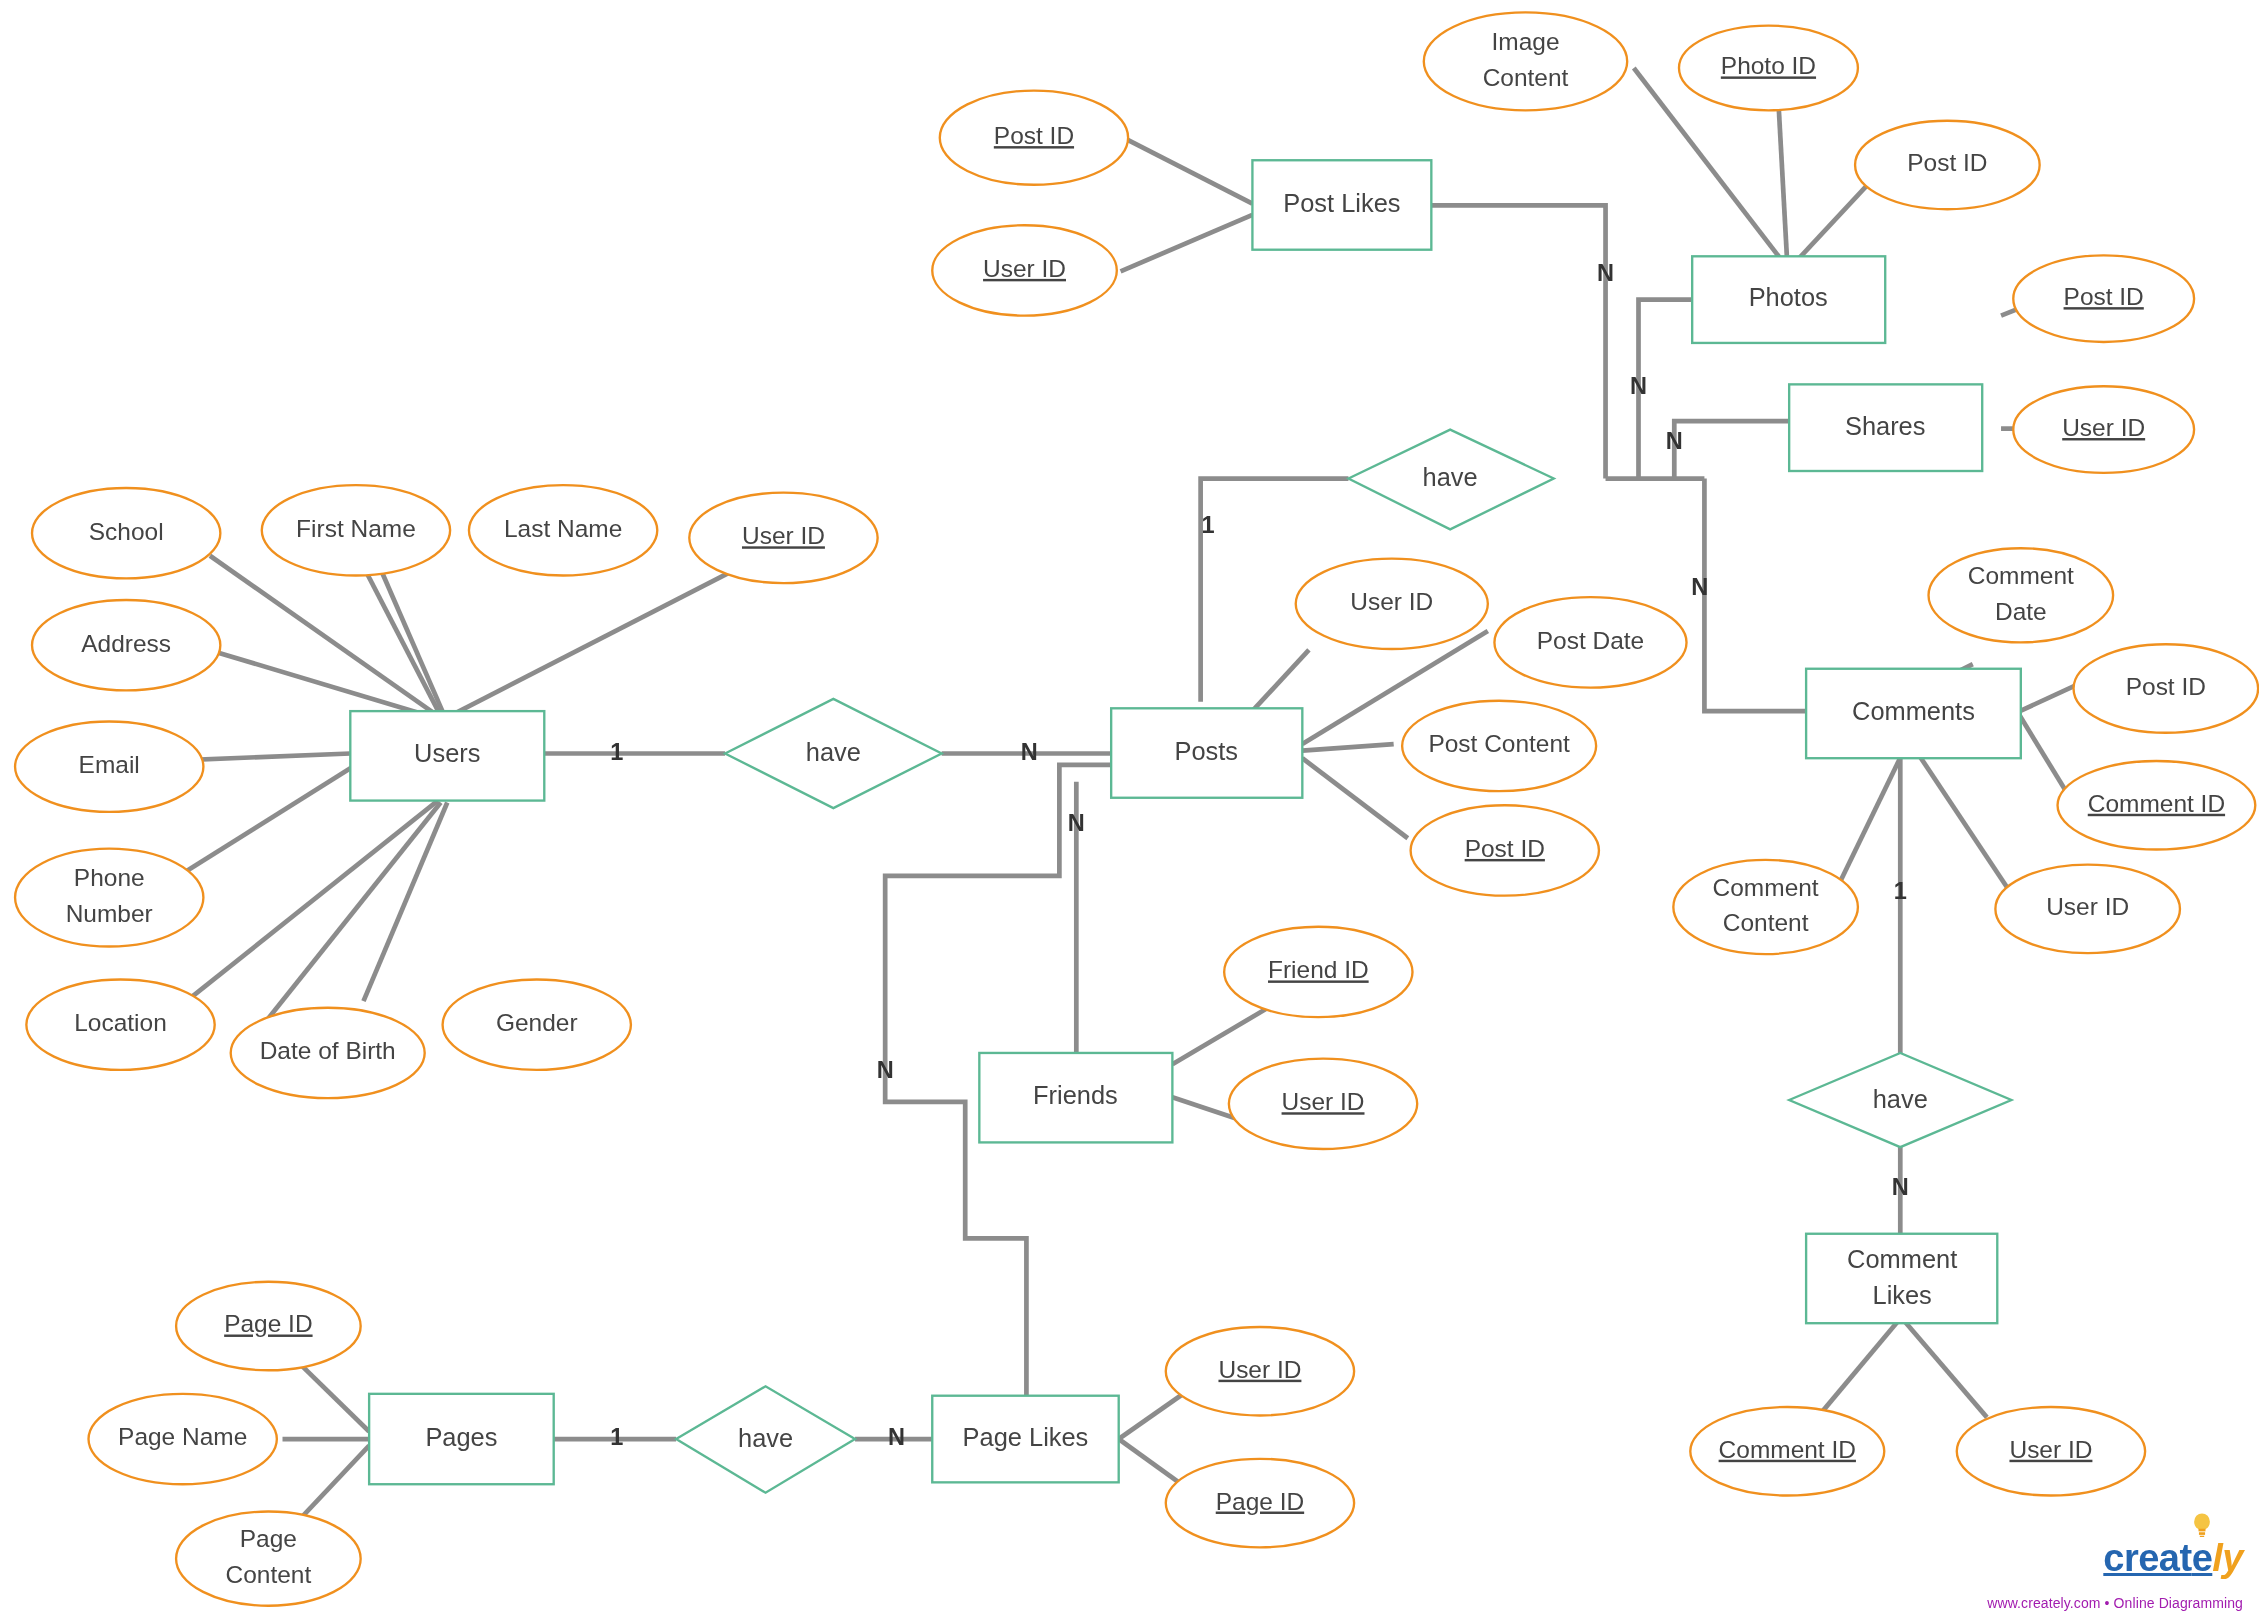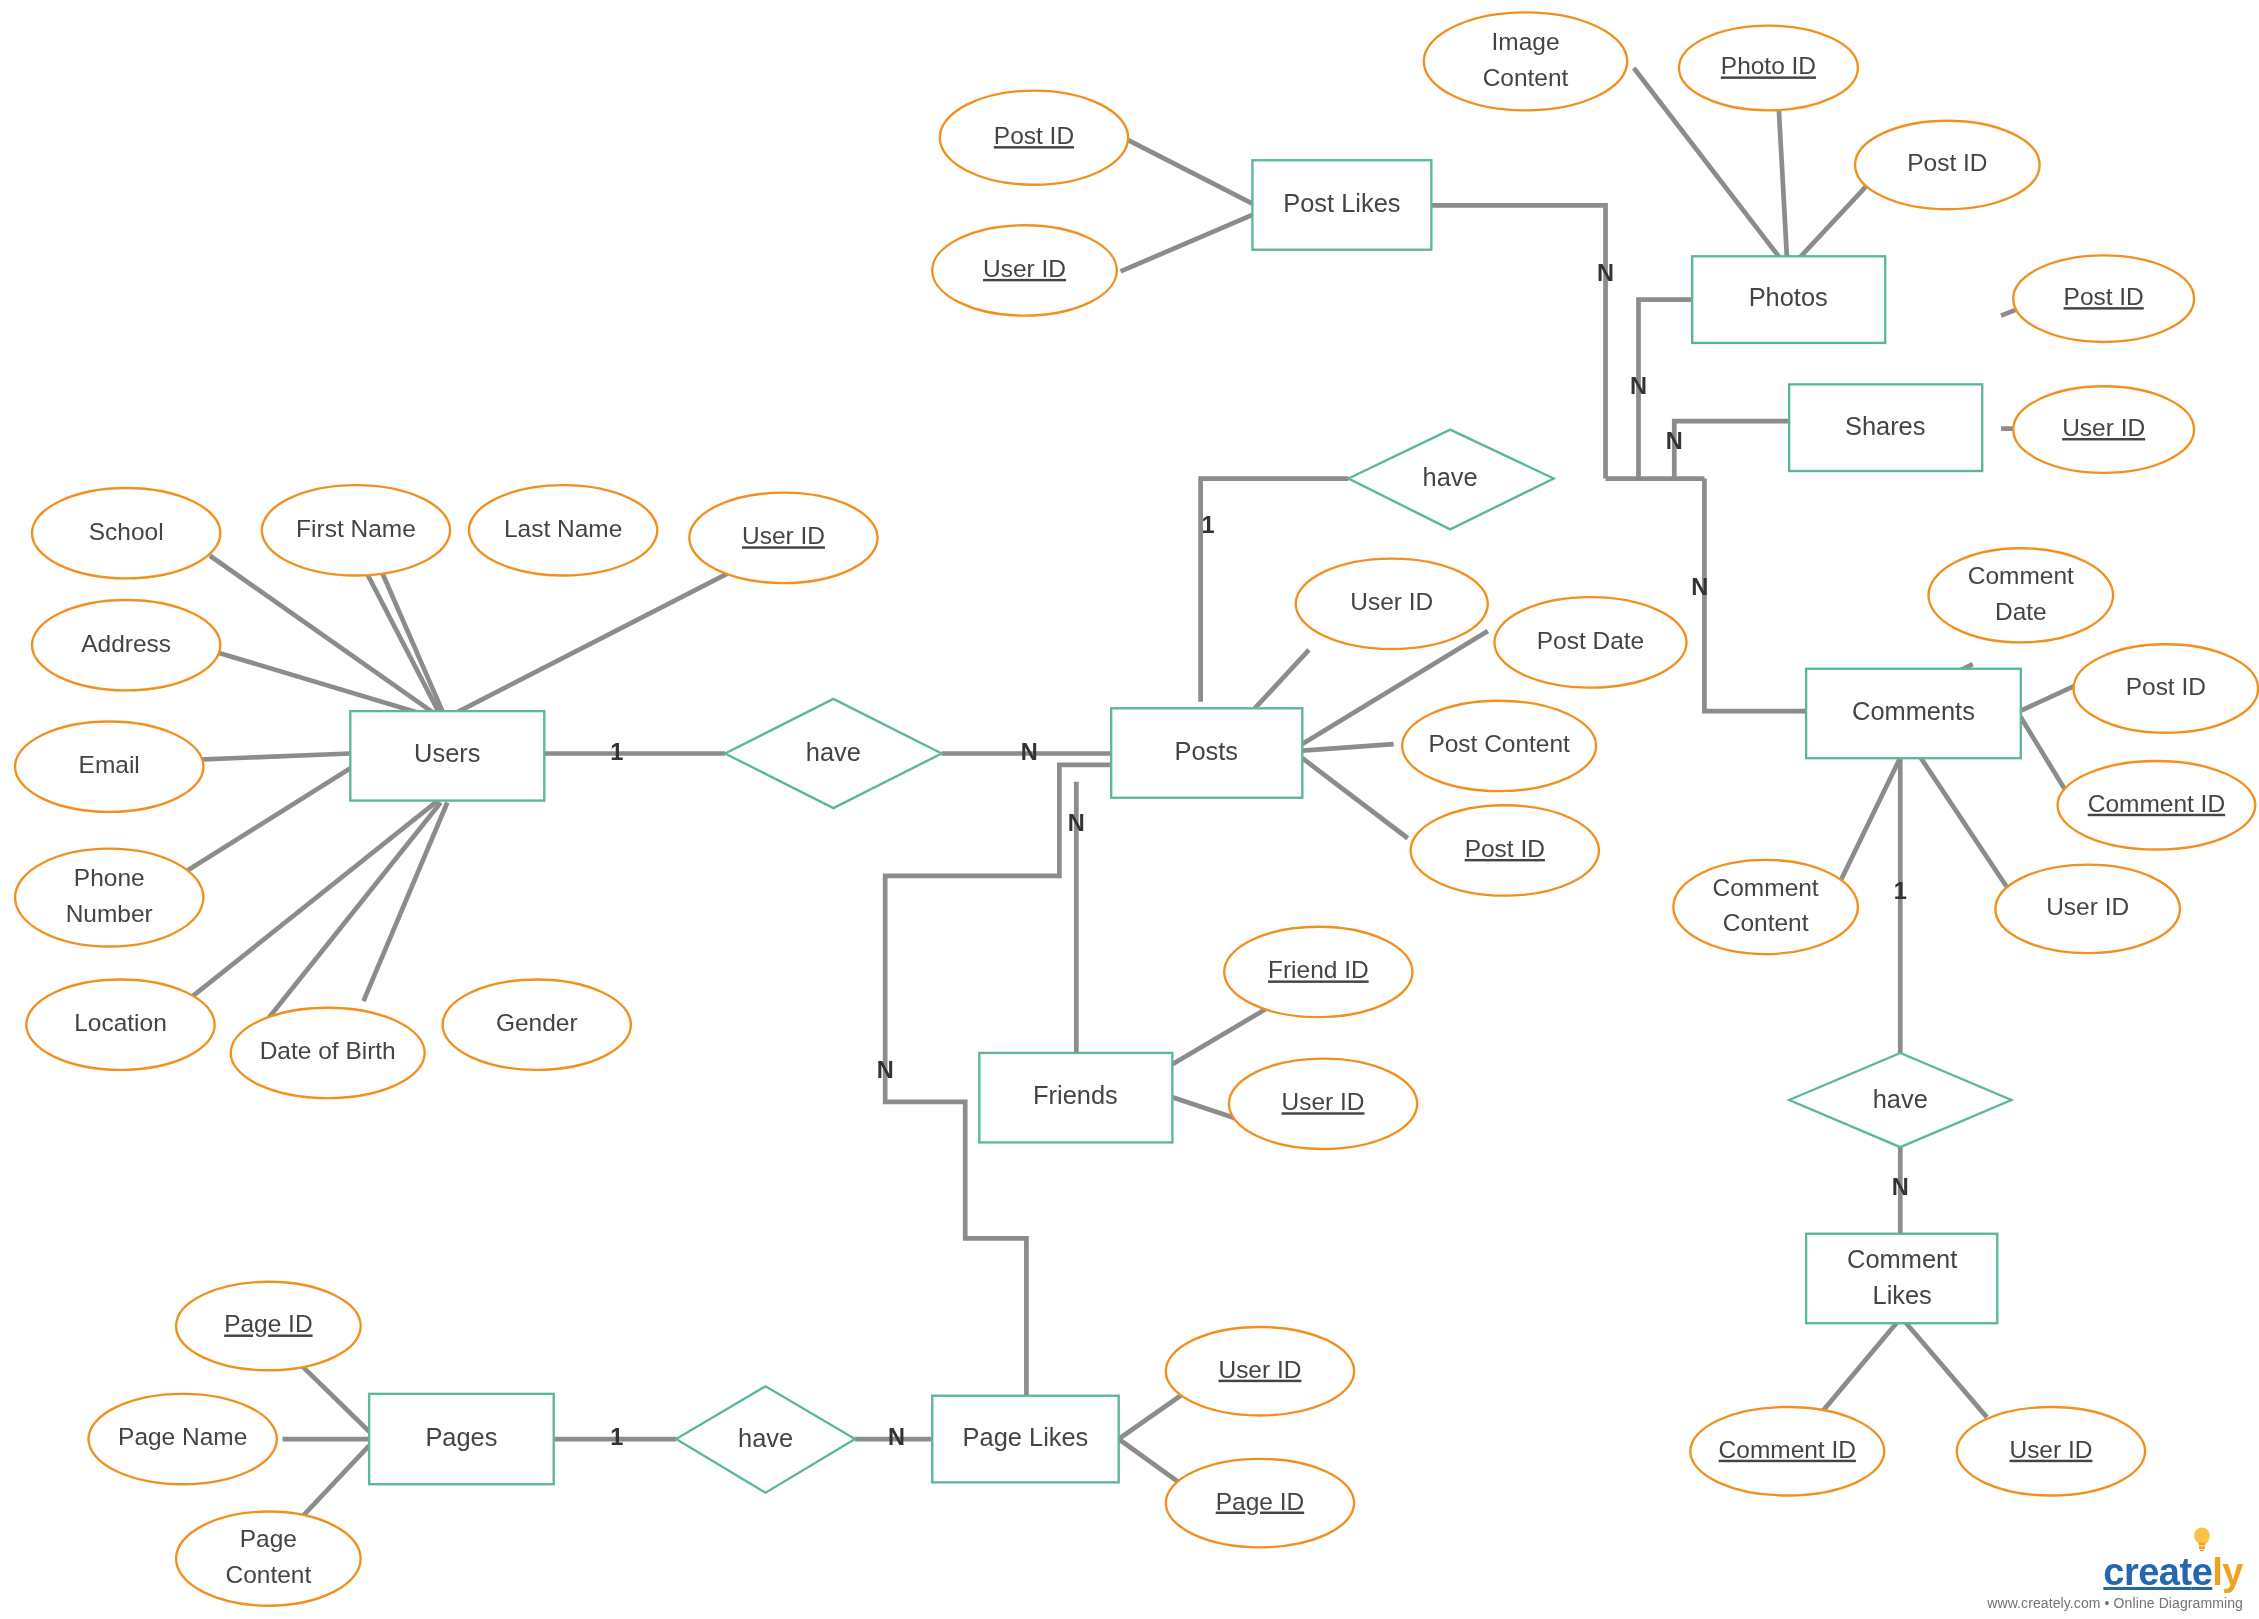--- a/index.html
+++ b/index.html
@@ -73,32 +73,32 @@
   }
   .logo-main {
     font-size: 38px;
     font-weight: bold;
     letter-spacing: -0.5px;
     line-height: 1;
     position: relative;
     display: inline-block;
   }
   .logo-blue { color: #2566b0; text-decoration: underline; }
-  .logo-orange { color: #f0a11e; }
+  .logo-orange { color: #f0a11e; font-style: italic; }
   .logo-bulb {
     position: absolute;
     right: 32px;
     top: -26px;
     width: 18px;
     height: 24.5px;
   }
   .logo-sub {
     font-size: 14px;
-    color: #737373;
-    margin-top: 4px;
+    color: #a21caf;
+    margin-top: 18px;
     letter-spacing: 0.1px;
   }
 </style>
 </head>
 <body>
 
 <div id="canvas-wrap">
 <svg id="er-canvas" viewBox="0 0 2400 1720" xmlns="http://www.w3.org/2000/svg">
 
   <g>

